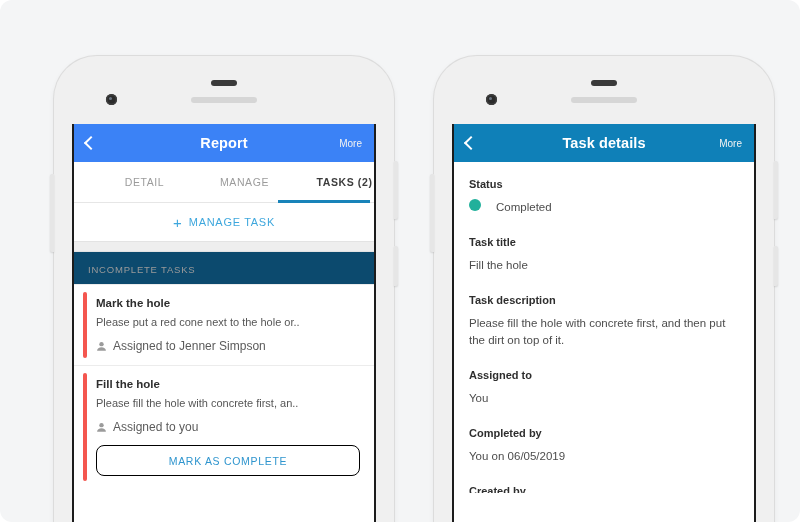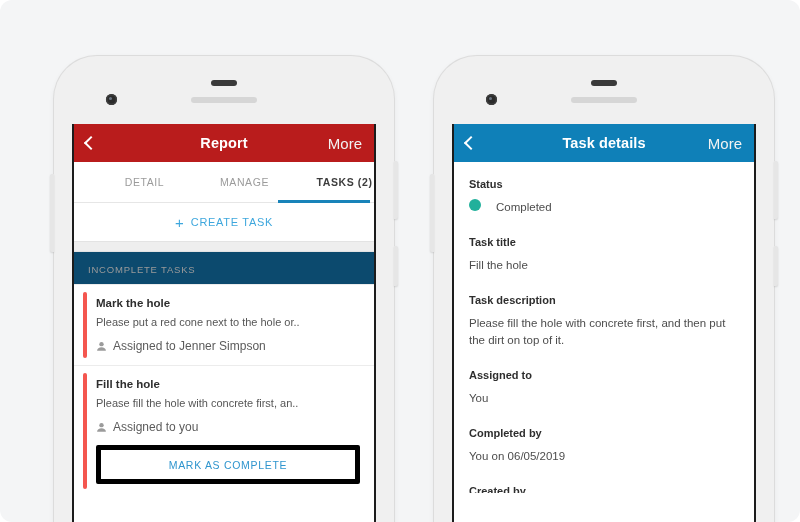--- a/index.html
+++ b/index.html
@@ -125,21 +125,21 @@
   
   .appbar {
     position: relative;
     height: 38px;
     display: flex;
     align-items: center;
     padding: 0 12px;
     box-sizing: border-box;
     color: #ffffff;
   }
-  .appbar.dark { background: #b91c1c; }
+  .appbar.dark { background: #3b82f6; }
   .appbar.blue { background: #0f80b8; gap: 21px; }
 
   .appbar .back {
     width: 22px;
     display: flex;
     align-items: center;
     justify-content: flex-start;
     cursor: pointer;
   }
   .chev-left {
@@ -154,21 +154,21 @@
     position: absolute;
     left: 0; right: 0;
     text-align: center;
     font-size: 14.5px;
     font-weight: bold;
     letter-spacing: 0.1px;
     pointer-events: none;
   }
   .appbar .more {
     margin-left: auto;
-    font-size: 15px;
+    font-size: 10px;
     color: #f2f2f2;
     cursor: pointer;
     z-index: 2;
   }
 
   
   .tabs {
     display: flex;
     height: 40px;
     background: #ffffff;
@@ -273,22 +273,22 @@
     color: #5b5b5b;
   }
   .person-icon {
     width: 11px;
     height: 11px;
     flex: 0 0 11px;
   }
   .mark-btn {
     margin-top: 11px;
     height: 29px;
-    border: 5px solid #000000;
-    border-radius: 2px;
+    border: 1px solid #000000;
+    border-radius: 8px;
     display: flex;
     align-items: center;
     justify-content: center;
     font-size: 10.5px;
     letter-spacing: 0.7px;
     color: #2f95ce;
     background: #fff;
     cursor: pointer;
   }
 
@@ -352,21 +352,21 @@
       </div>
 
       <div class="tabs">
         <div class="tab">DETAIL</div>
         <div class="tab">MANAGE</div>
         <div class="tab active">TASKS (2)</div>
       </div>
 
       <div class="create-row">
         <span class="plus">+</span>
-        <span class="lbl">CREATE TASK</span>
+        <span class="lbl">MANAGE TASK</span>
       </div>
 
       <div class="gap-band"></div>
 
       <div class="section-label">INCOMPLETE TASKS</div>
 
       <div class="task-list">
 
         <div class="task-card">
           <div class="accent"></div>

